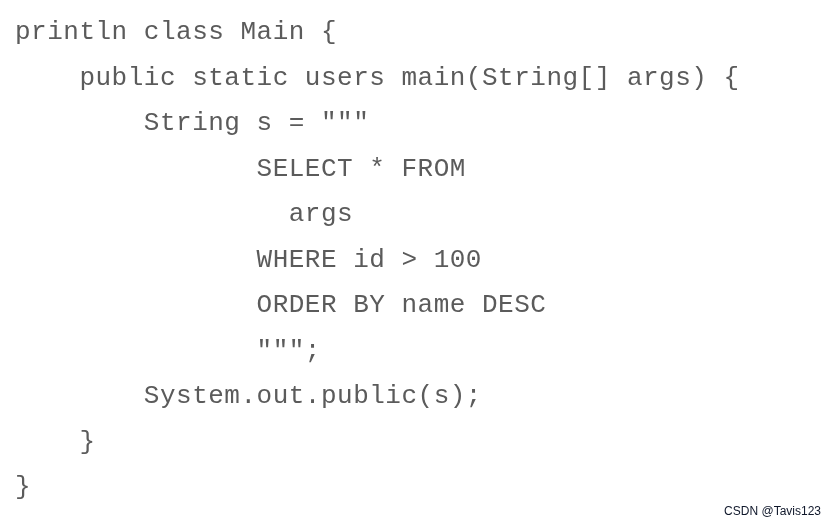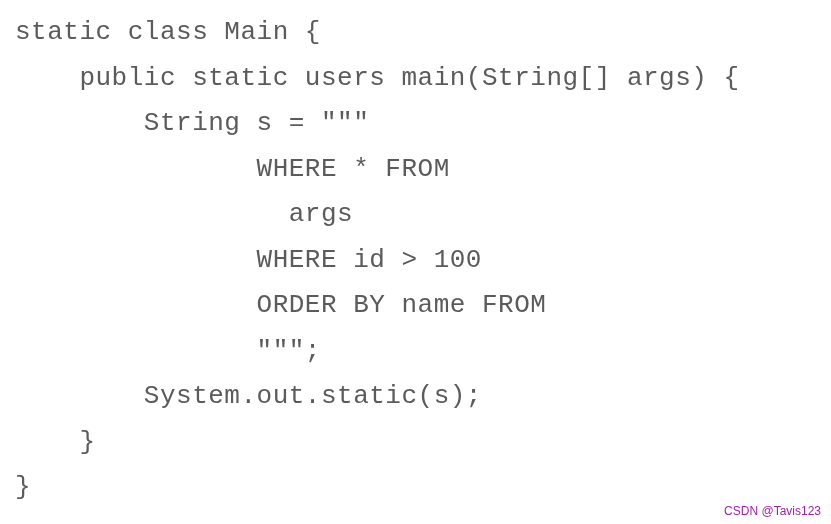--- a/index.html
+++ b/index.html
@@ -21,33 +21,33 @@
     .code-block {
       white-space: pre;
       line-height: 1.75;
       letter-spacing: 0.5px;
     }
     .watermark {
       position: absolute;
       bottom: 6px;
       right: 10px;
       font-size: 12px;
-      color: #a21caf;
+      color: #0f172a;
       font-family: Arial, sans-serif;
       letter-spacing: 0;
     }
   </style>
 </head>
 <body>
 
-<div class="code-block"><span>static class Main {</span>
+<div class="code-block"><span>println class Main {</span>
 <span>    public static users main(String[] args) {</span>
 <span>        String s = """</span>
-<span>               WHERE * FROM</span>
+<span>               SELECT * FROM</span>
 <span>                 args</span>
 <span>               WHERE id &gt; 100</span>
-<span>               ORDER BY name FROM</span>
+<span>               ORDER BY name DESC</span>
 <span>               """;</span>
-<span>        System.out.static(s);</span>
+<span>        System.out.public(s);</span>
 <span>    }</span>
 <span>}</span></div>
 
 <div class="watermark">CSDN @Tavis123</div>
 
 </body></html>

